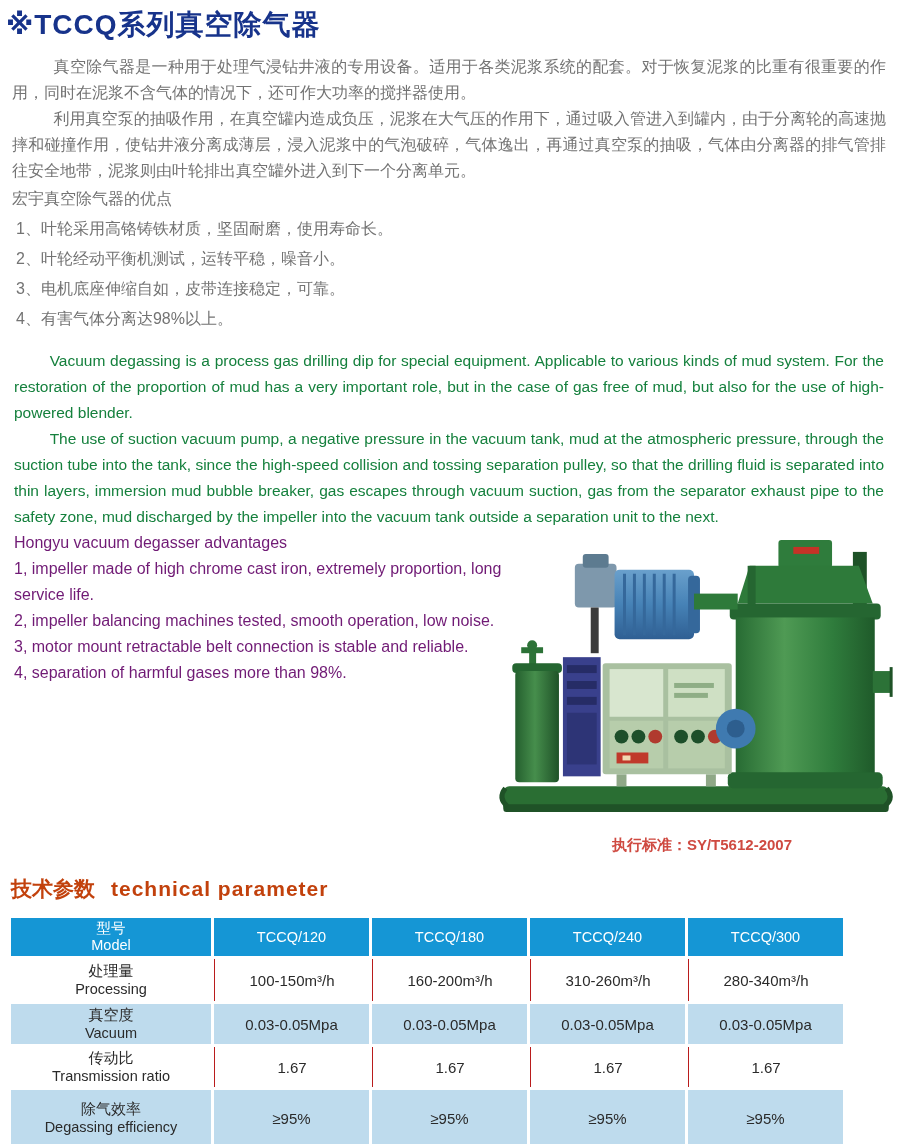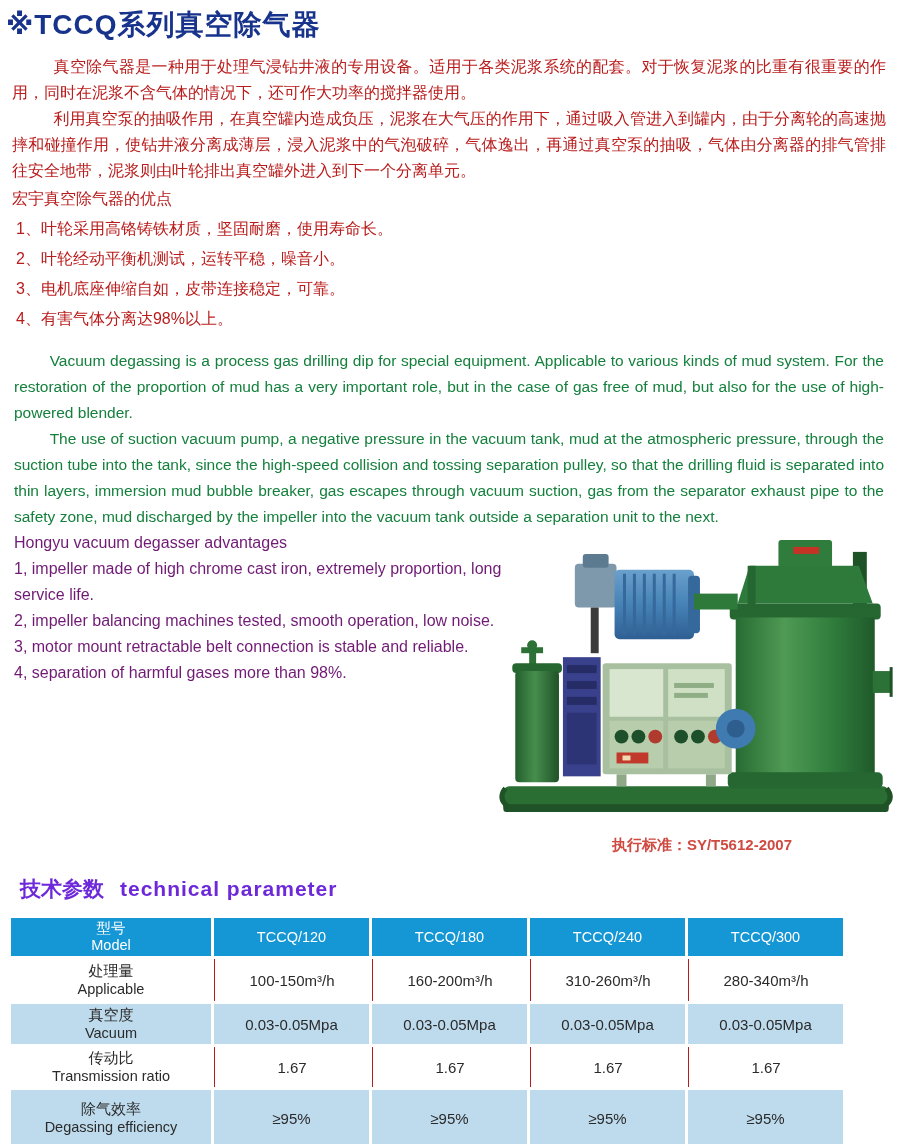--- a/index.html
+++ b/index.html
@@ -11,21 +11,21 @@
   }
   .page { position:relative; width:900px; height:1144px; background:#fff; }
 
   
   .main-title {
     margin:6px 0 10px 6px;
     font-size:28px; font-weight:bold; color:#17338b; letter-spacing:1px;
   }
 
   
-  .cn-block { margin:0 14px 0 12px; color:#b91c1c; font-size:16px; line-height:26px; }
+  .cn-block { margin:0 14px 0 12px; color:#737373; font-size:16px; line-height:26px; }
   .cn-para { margin:0; text-indent:2.6em; text-align:justify; }
   .cn-adv-title { margin:2px 0 0 0; }
   .cn-adv-item { margin:4px; }
 
   
   .en-block { margin:16px 16px 0 14px; color:#15803d; font-size:15.5px; line-height:26px; }
   .en-para { margin:0; text-indent:2.3em; text-align:justify; }
 
   
   .adv-zone { position:relative; margin:0 14px; min-height:300px; }
@@ -33,21 +33,21 @@
   .en-adv p { margin:0; }
   .photo-wrap { position:absolute; top:8px; right:-8px; width:396px; height:286px; }
   .photo-wrap svg { width:100%; height:100%; display:block; }
 
   .standard-note {
     margin:6px 108px 0 0; text-align:right;
     color:#cf4a41; font-size:15px; font-weight:bold;
   }
 
   
-  .tech-heading { margin:20px 0 12px 20px; font-size:21px; font-weight:bold; color:#6d28d9; }
+  .tech-heading { margin:20px 0 12px 11px; font-size:21px; font-weight:bold; color:#c2410c; }
   .tech-heading .en-part { margin-left:16px; letter-spacing:1px; }
 
   
   table.params {
     border-collapse:separate; border-spacing:3px;
     margin-left:8px; width:838px; table-layout:fixed;
   }
   table.params col.c-label { width:200px; }
   table.params th, table.params td {
     text-align:center; vertical-align:middle; padding:2px 4px;
@@ -221,21 +221,21 @@
         <th>TCCQ/120</th>
         <th>TCCQ/180</th>
         <th>TCCQ/240</th>
         <th>TCCQ/300</th>
       </tr>
     </thead>
     <tbody>
       <tr class="plain h42">
         <td class="label-cell">
           <div>处理量</div>
-          <div class="lab-en">Applicable</div>
+          <div class="lab-en">Processing</div>
         </td>
         <td>100-150m³/h</td>
         <td>160-200m³/h</td>
         <td>310-260m³/h</td>
         <td>280-340m³/h</td>
       </tr>
       <tr class="shaded h40">
         <td class="label-cell">
           <div>真空度</div>
           <div class="lab-en">Vacuum</div>

